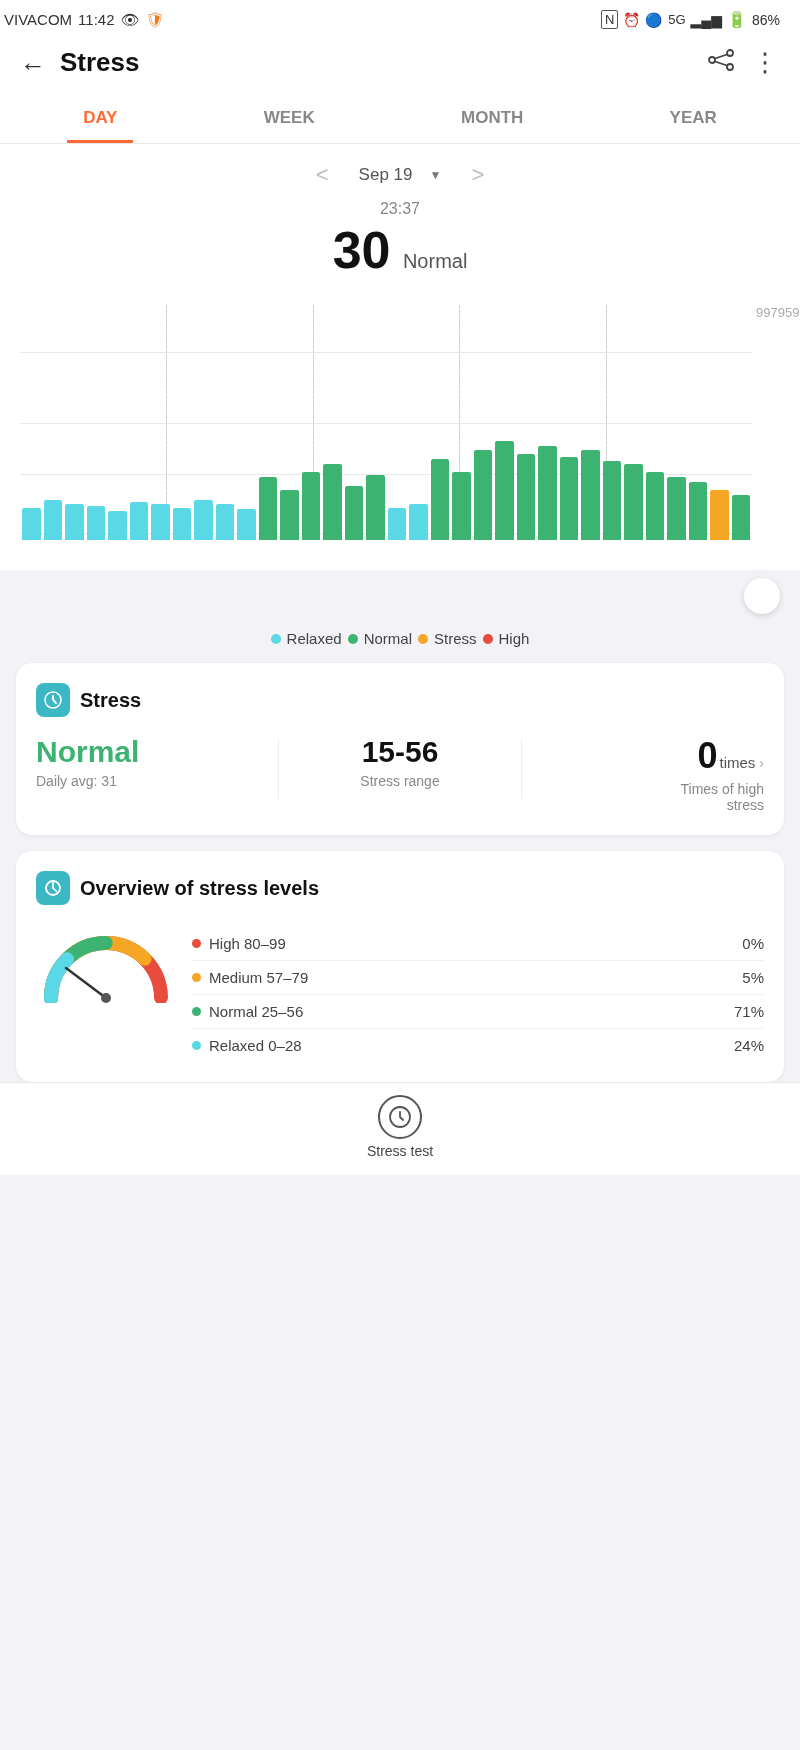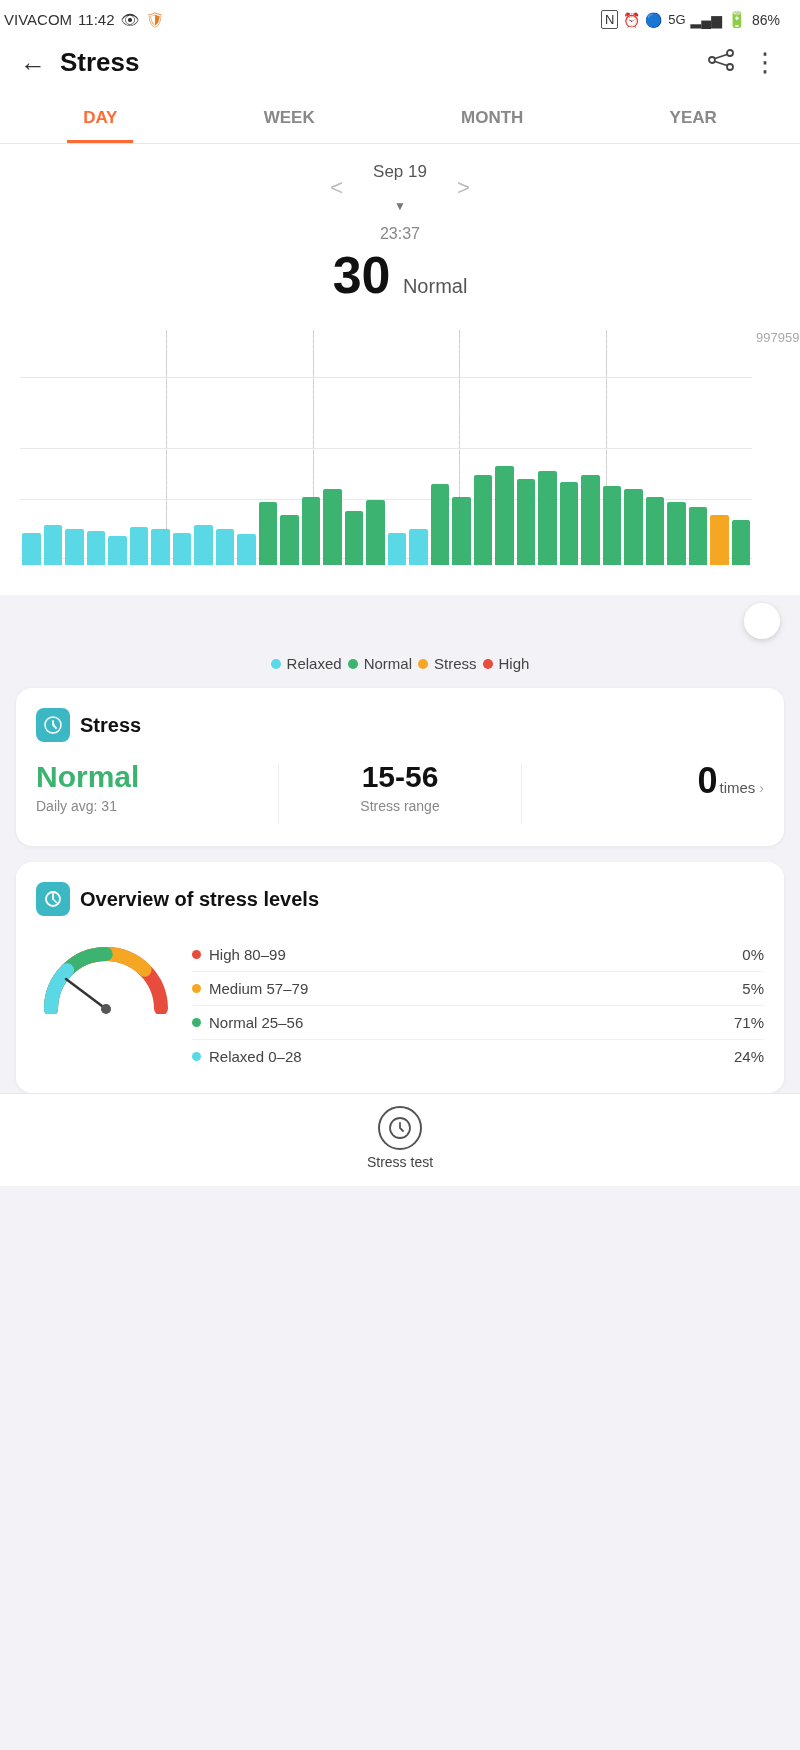--- a/index.html
+++ b/index.html
@@ -64,21 +64,21 @@
     
     .date-nav {
       display: flex;
       align-items: center;
       justify-content: center;
       gap: 30px;
       padding: 18px 20px 6px;
       background: #fff;
     }
     .nav-arrow { font-size: 22px; color: #bbb; cursor: pointer; }
-    .date-label { font-size: 17px; color: #555; display: flex; align-items: center; gap: 17px; flex-direction: column; }
+    .date-label { font-size: 17px; color: #555; display: flex; align-items: center; gap: 17px; }
     .date-dropdown { font-size: 12px; color: #777; }
 
     
     .current-reading {
       background: #fff;
       text-align: center;
       padding: 6px 20px 10px;
     }
     .reading-time { font-size: 16px; color: #888; margin-bottom: 2px; }
     .reading-value { font-size: 52px; font-weight: 800; color: #111; display: inline; }
@@ -475,20 +475,21 @@
       <div class="stat-main-black">15-56</div>
       <div class="stat-sub">Stress range</div>
     </div>
     <div class="divider-v"></div>
     <div class="stat-col">
       <div class="stat-times-row">
         <span class="stat-times-num">0</span>
         <span class="stat-times-unit">times</span>
         <span class="stat-times-arrow">›</span>
       </div>
+      <div class="stat-high-label">Times of high<br>stress</div>
     </div>
   </div>
 </div>
 
 <div class="overview-card">
   <div class="card-header">
     <div class="card-icon">
       <svg width="20" height="20" viewBox="0 0 20 20" fill="none">
         <circle cx="10" cy="10" r="7" stroke="white" stroke-width="1.8"></circle>
         <path d="M10 10 L10 5" stroke="white" stroke-width="1.8" stroke-linecap="round"></path>

